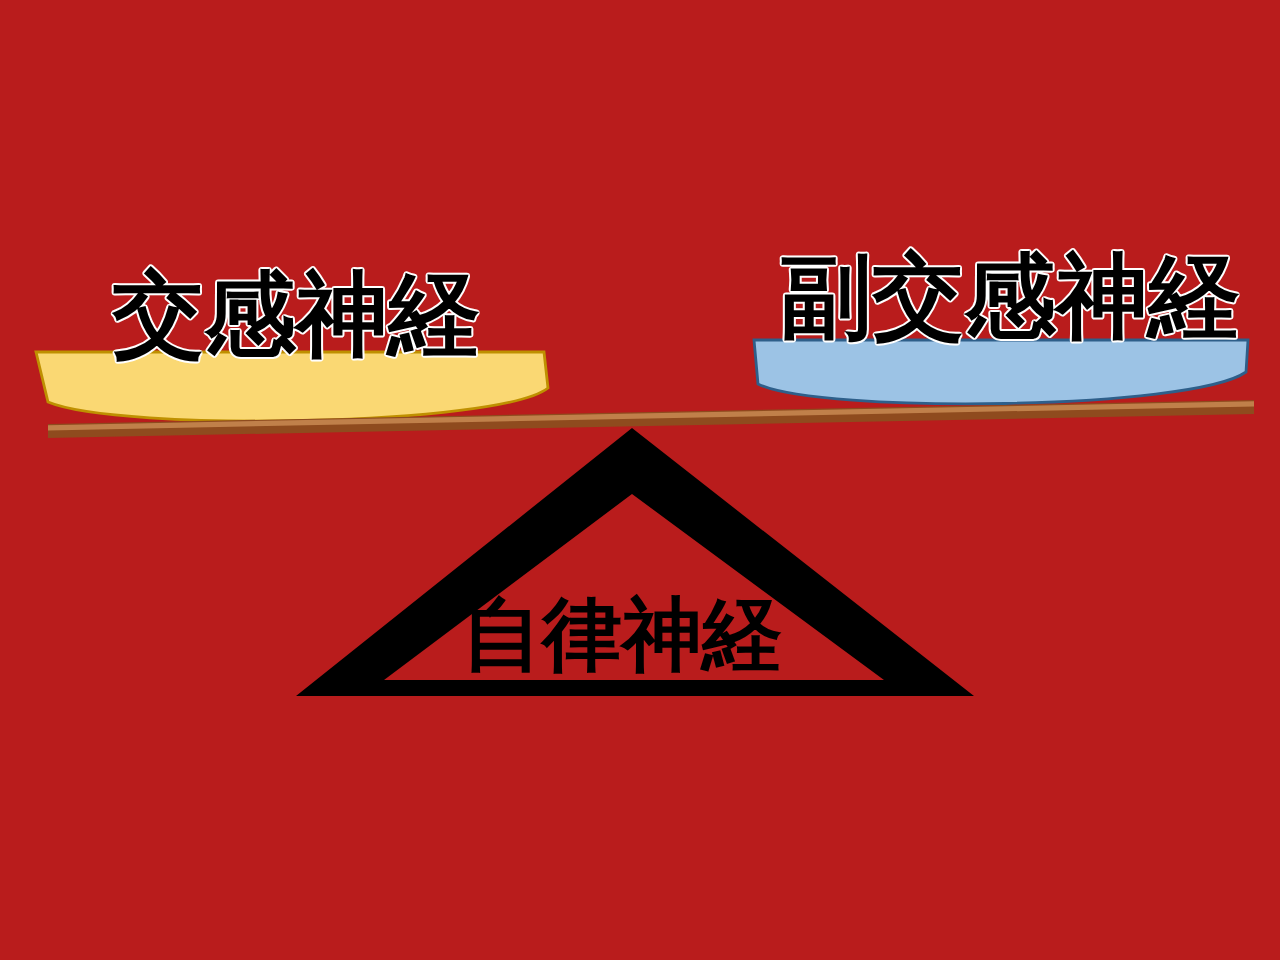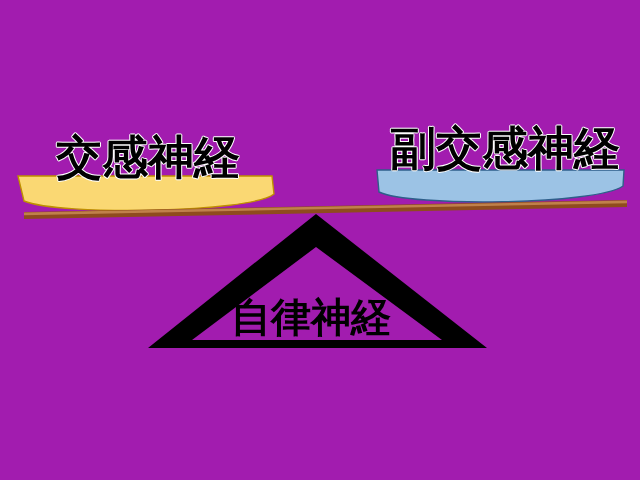--- a/index.html
+++ b/index.html
@@ -8,21 +8,21 @@
     padding: 0;
     background: #ffffff;
   }
   body {
     font-family: "DejaVu Sans", "Liberation Sans", sans-serif;
   }
   #canvas {
     position: relative;
     width: 640px;
     height: 480px;
-    background: #a21caf;
+    background: #b91c1c;
     overflow: hidden;
   }
   #scene-svg {
     position: absolute;
     left: 0;
     top: 0;
     width: 640px;
     height: 480px;
     display: block;
   }

